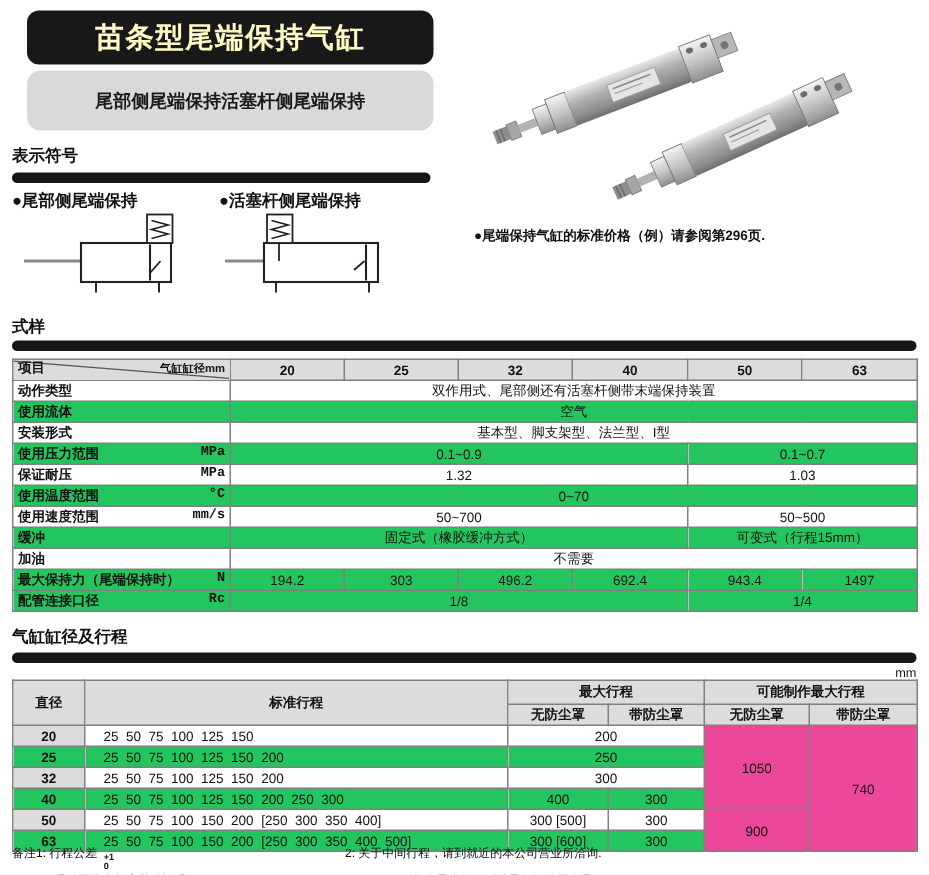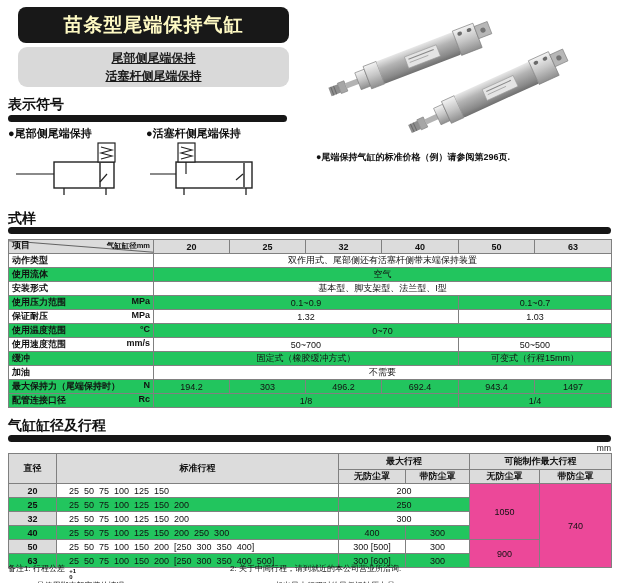--- a/index.html
+++ b/index.html
@@ -14,41 +14,41 @@
   .title-box {
     left:18px; top:7px; width:271px; height:36px;
     background:#181818; border-radius:8px; color:#fef9c3;
     font-size:19px; font-weight:bold; letter-spacing:1px;
     display:flex; align-items:center; justify-content:center;
   }
   .subtitle-box {
     left:18px; top:47px; width:271px; height:40px;
     background:#d9d9d9; border-radius:9px; color:#1a1a1a;
     font-size:12px; font-weight:bold; line-height:18px;
-    display:flex; flex-direction:column; align-items:center; justify-content:center;text-decoration:underline;
-  }
-
-  .section-title { font-size:14px; font-weight:bold; }
+    display:flex; flex-direction:row; align-items:center; justify-content:center;
+  }
+
+  .section-title { font-size:11px; font-weight:bold; }
   .bar { height:7px; background:#161616; border-radius:4px; }
 
   .sym-label { font-size:11px; font-weight:bold; }
   .caption { font-size:9px; font-weight:bold; }
   .unit-note { font-size:8.5px; }
 
   
   table { border-collapse:collapse; table-layout:fixed; }
   .dtable { border:1.5px solid #333; }
   .dtable td, .dtable th {
     border:1px solid #808080; font-size:9px; font-weight:normal;
     height:13px; padding:0 3px; text-align:center; overflow:hidden; white-space:nowrap;
   }
   .dtable .hdr { background:#dcdcdc; font-weight:bold; }
   .dtable tr.shade td { background:#22c55e; }
   .dtable td.white { background:#ec4899; }
-  .dtable td.lbl { text-align:left; font-weight:bold; }
+  .dtable td.lbl { text-align:left; font-weight:bold;font-family:Liberation Mono, monospace; }
   .dtable td.lbl .unit { float:right; font-weight:bold;padding-left:20px; }
 
   .corner { position:relative; padding:0; height:16px; }
   .corner .c-top { position:absolute; top:1px; right:3px; font-size:7.5px; font-weight:bold; }
   .corner .c-bot { position:absolute; bottom:1px; left:3px; font-size:9px; font-weight:bold; }
   .corner svg { position:absolute; left:0; top:0; width:100%; height:100%; }
 
   .stroke-std { text-align:left !important; padding-left:12px !important; white-space:pre !important; }
 
   

